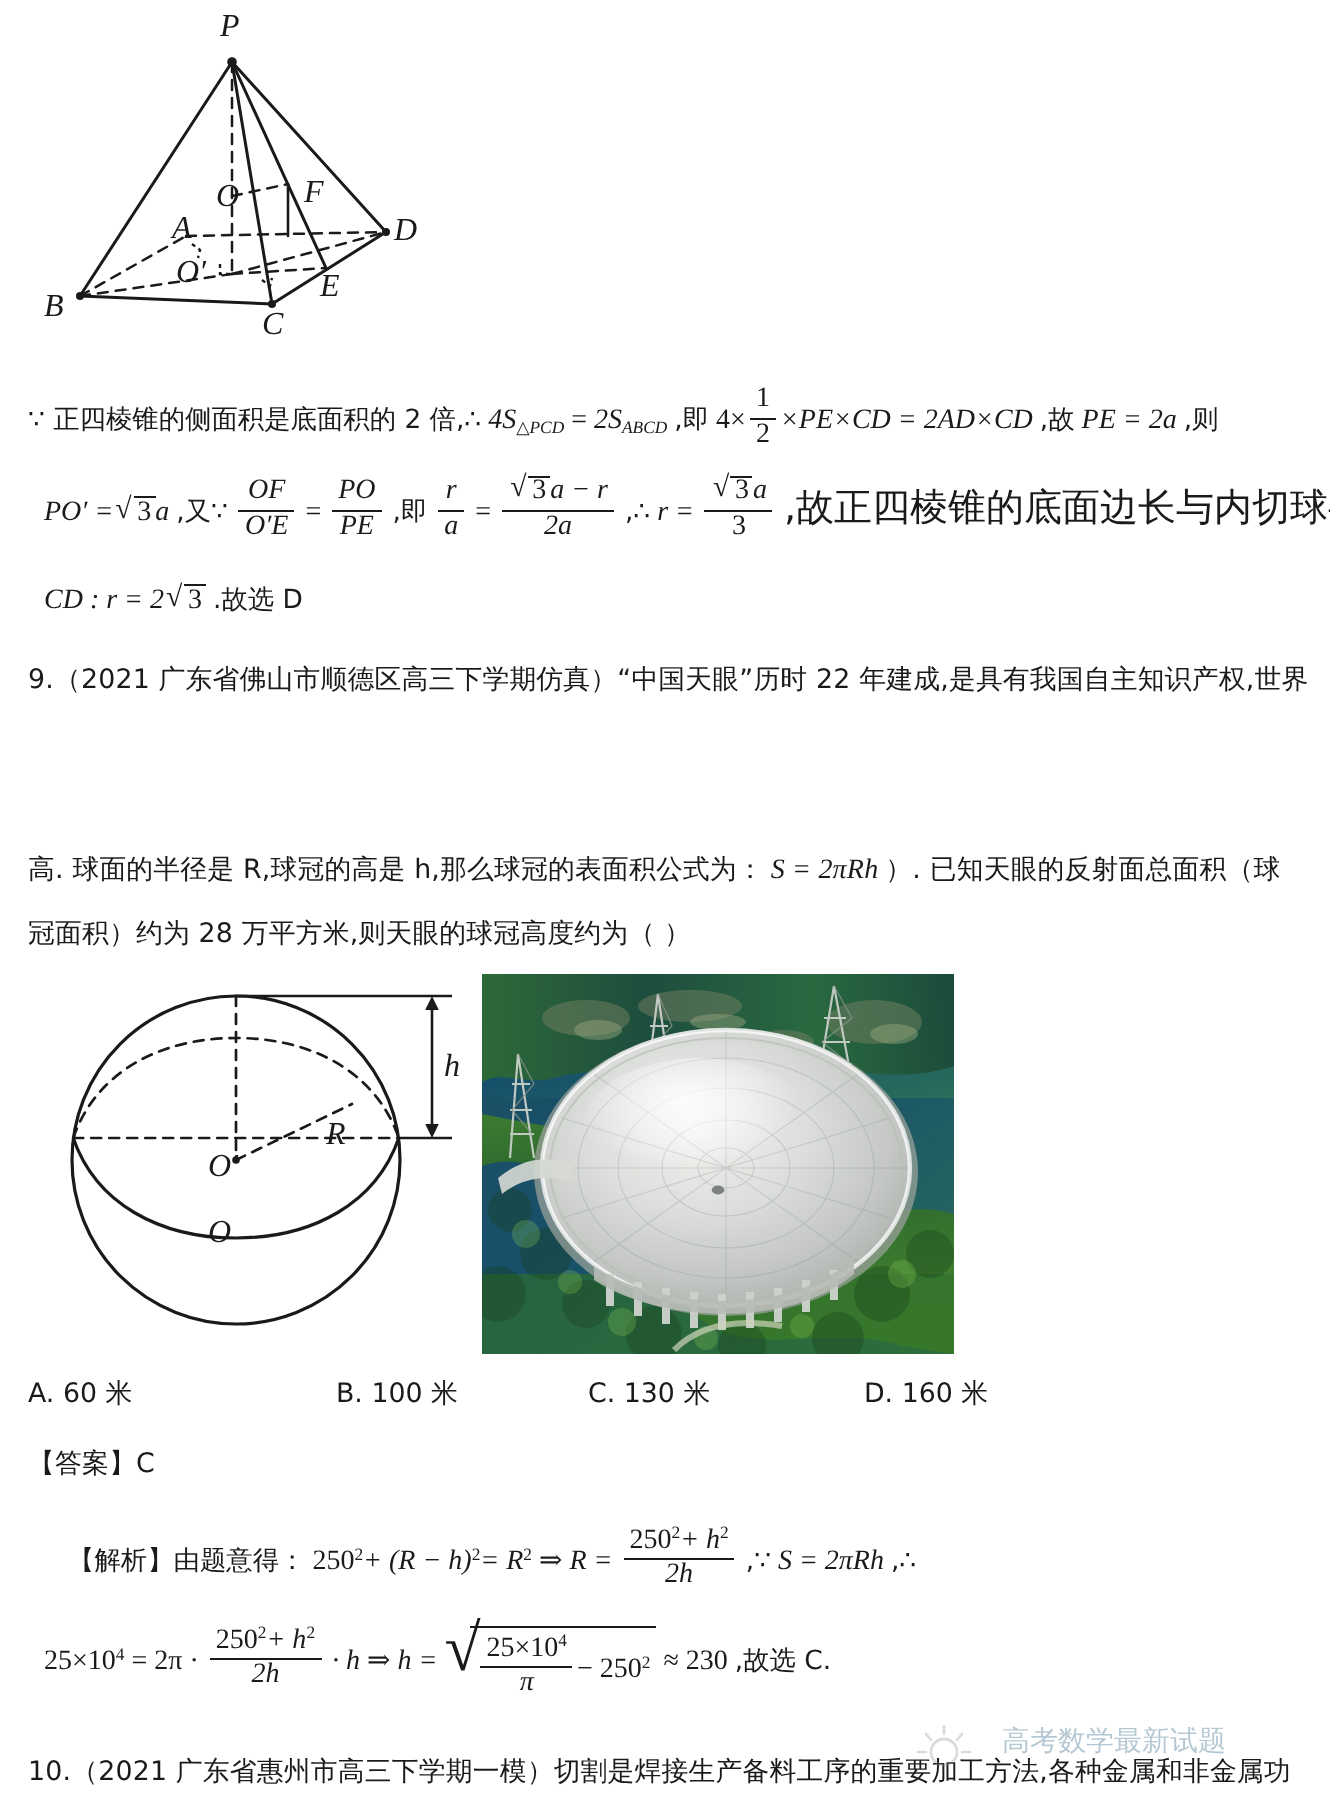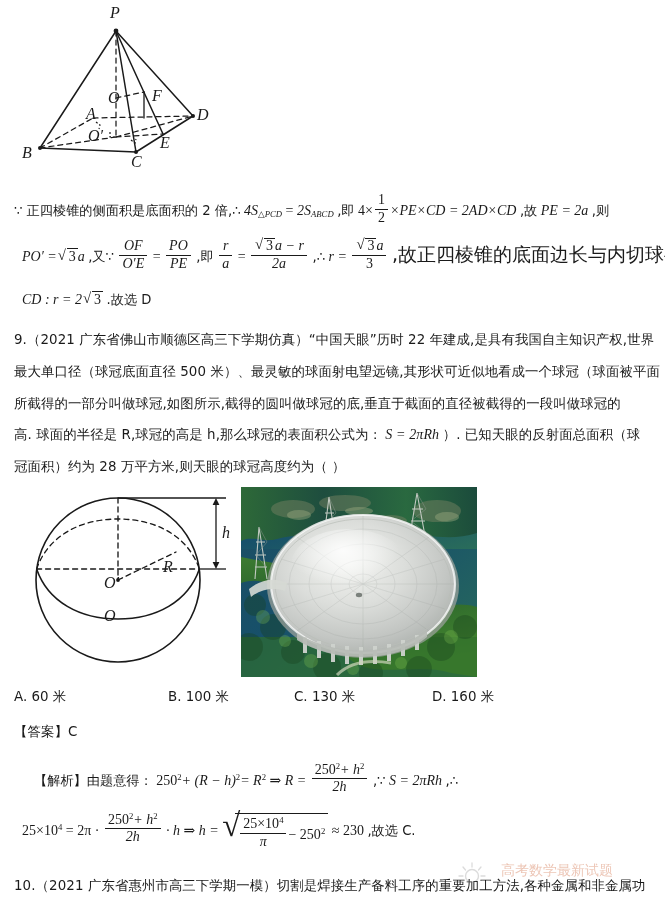--- a/index.html
+++ b/index.html
@@ -37,21 +37,21 @@
   
   .photo{position:absolute;left:241px;top:487px;width:236px;height:190px;overflow:hidden;}
   .photo svg{display:block;}
 
   
   .opt{position:absolute;font-size:13.4px;white-space:nowrap;}
 
   
   .watermark{position:absolute;left:455px;top:852px;width:210px;height:46px;
     opacity:.30;pointer-events:none;}
-  .wm-text{position:absolute;left:46px;top:10px;font-size:14px;color:#c2410c;
+  .wm-text{position:absolute;left:46px;top:10px;font-size:14px;color:#0c4a6e;
     font-family:"DejaVu Sans","Liberation Sans",sans-serif;white-space:nowrap;}
   .wm-sun{position:absolute;left:2px;top:8px;width:30px;height:30px;}
 </style>
 </head>
 <body>
 
 <div class="page">
 
   <div class="fig-pyramid">
     <svg width="330" height="190" viewBox="0 0 330 190">
@@ -134,22 +134,20 @@
   </div>
 
   <div class="mathline" style="left:22px;top:291px;">
     <span class="mi">CD : r = 2</span><span class="sqrt"><span class="rad mn">3</span></span>
     <span class="cn" style="font-size:13.2px">.故选 D</span>
   </div>
 
   <div class="qline cn" style="left:14px;top:331px;">
     <span>9.</span><span>（2021 广东省佛山市顺德区高三下学期仿真）</span><span>“中国天眼”历时 22 年建成,是具有我国自主知识产权,世界</span>
   </div>
-  <div class="qline cn" style="left:14px;top:363px;">最大单口径（球冠底面直径 500 米）、最灵敏的球面射电望远镜,其形状可近似地看成一个球冠（球面被平面</div>
-  <div class="qline cn" style="left:14px;top:395px;">所截得的一部分叫做球冠,如图所示,截得的圆叫做球冠的底,垂直于截面的直径被截得的一段叫做球冠的</div>
   <div class="qline" style="left:14px;top:426px;">
     <span class="cn">高. 球面的半径是 R,球冠的高是 h,那么球冠的表面积公式为：</span>
     <span class="mi" style="font-size:14px">S = 2πRh</span>
     <span class="cn">）. 已知天眼的反射面总面积（球</span>
   </div>
   <div class="qline cn" style="left:14px;top:458px;">冠面积）约为 28 万平方米,则天眼的球冠高度约为（  ）</div>
 
   <div class="fig-sphere">
     <svg width="240" height="200" viewBox="0 0 240 200">
       <g stroke="#1a1a1a" fill="none" stroke-width="1.6">

